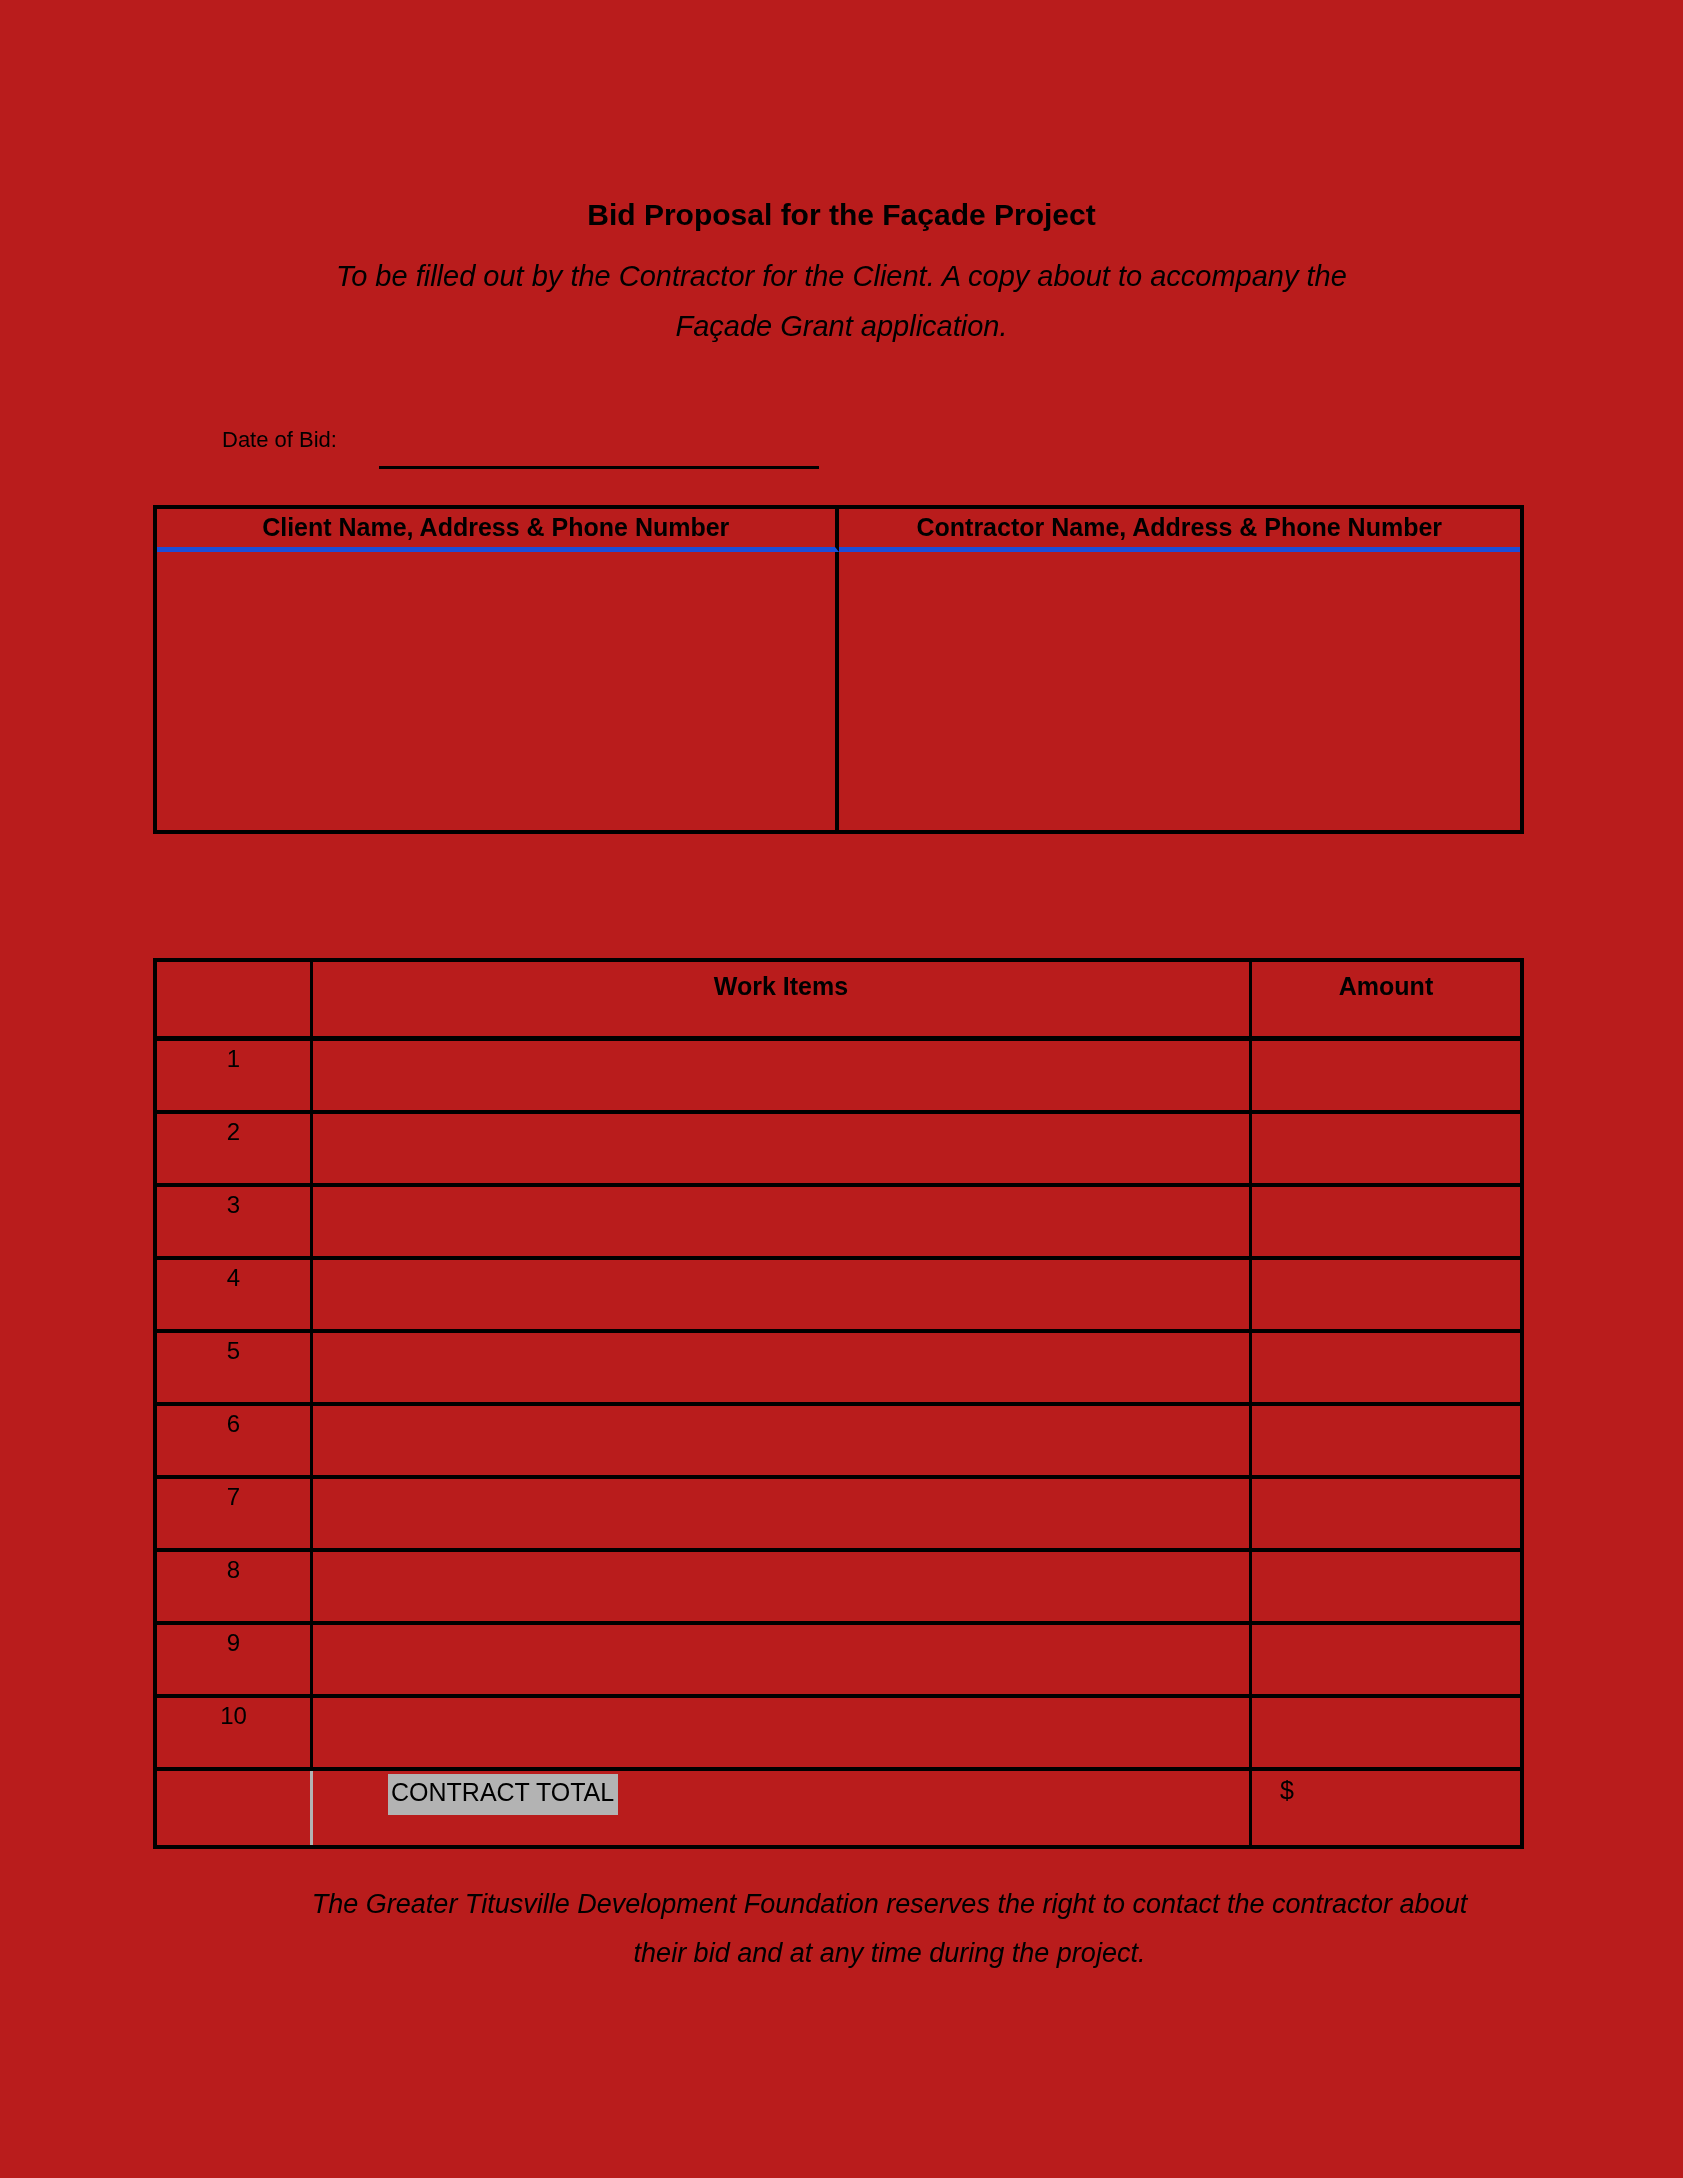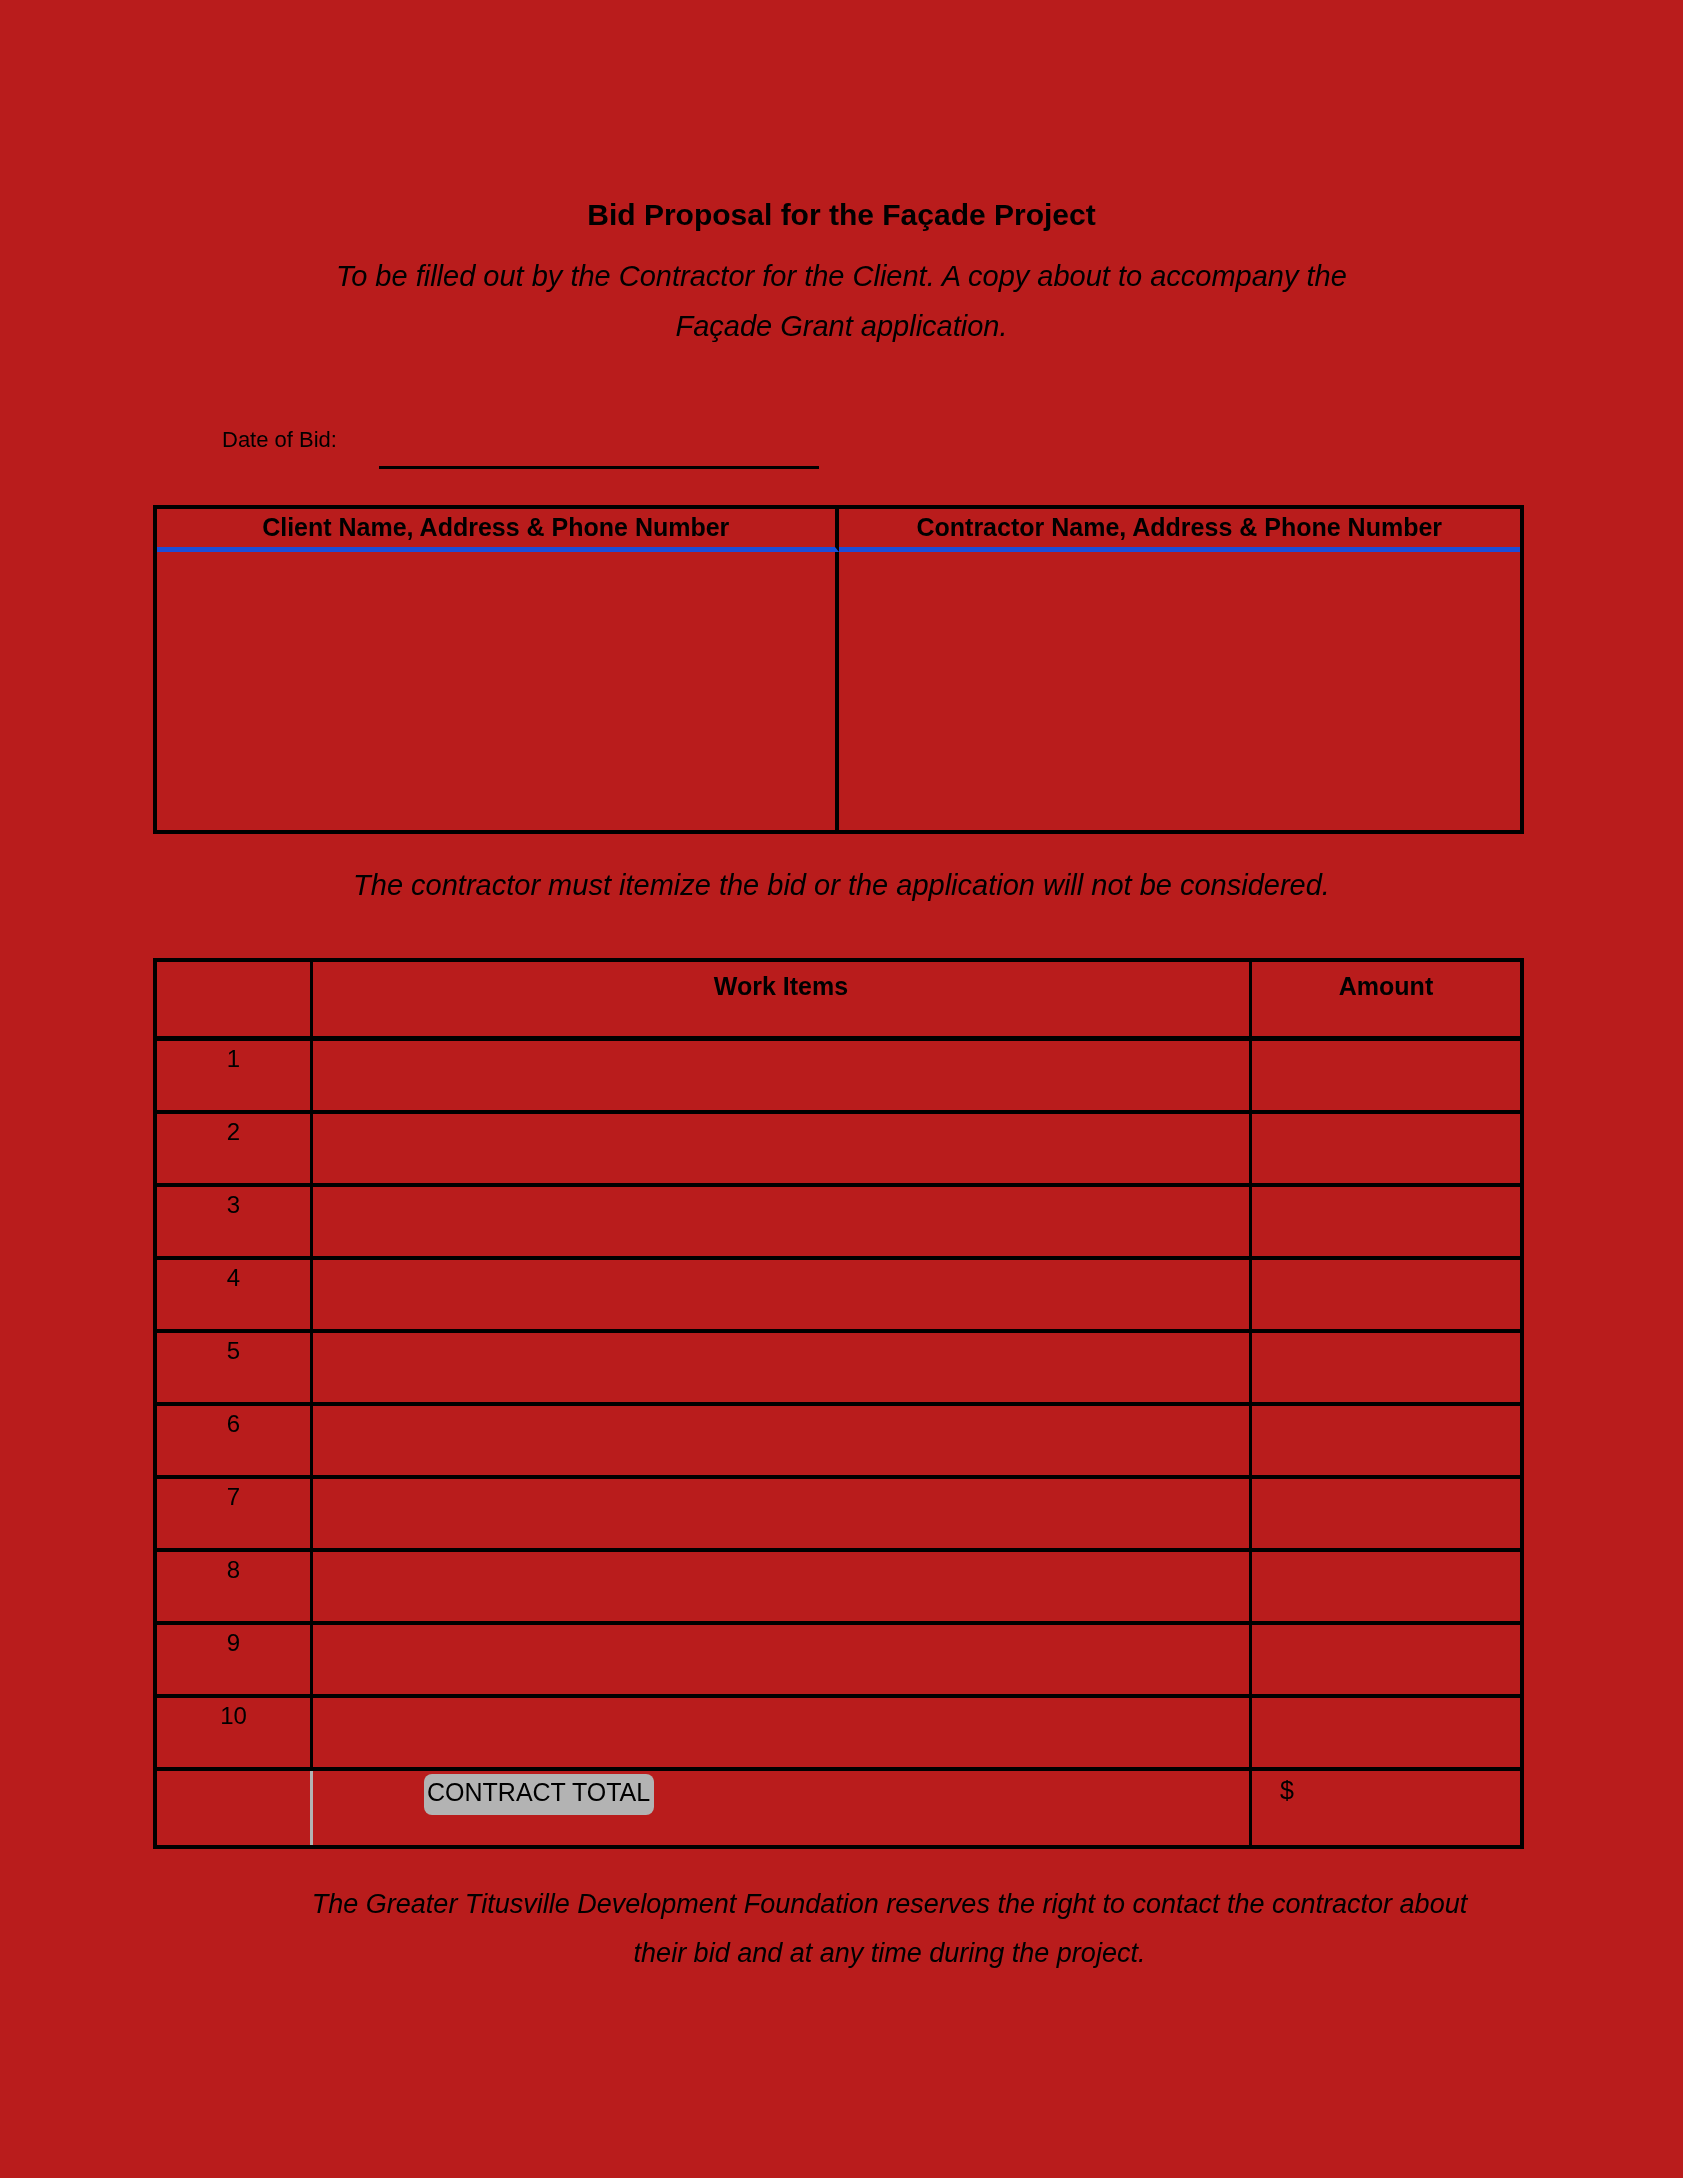--- a/index.html
+++ b/index.html
@@ -97,27 +97,26 @@
   .camt  { }
   .header .cwork, .header .camt {
     font-weight: bold;
     font-size: 25px;
     text-align: center;
     padding-top: 10px;
   }
   .total .cnum { border-right-color: #b3b3b3; }
   .total-label {
     display: inline-block;
-    margin-left: 111px;
+    margin-left: 75px;
     margin-top: 3px;
     background: #b3b3b3;
     font-size: 25px;
     line-height: 34px;
     padding: 1px 4px 6px 3px;
-    border-radius: 8px;
   }
   .total .camt {
     padding-left: 28px;
     padding-top: 5px;
     font-size: 25px;
   }
 
   
   .footer-note {
     position: absolute;
@@ -144,21 +143,20 @@
   <span class="date-label">Date of Bid:</span>
   <div class="date-line"></div>
 
   <div class="parties">
     <div class="hcell lcol">Client Name, Address &amp; Phone Number</div>
     <div class="hcell">Contractor Name, Address &amp; Phone Number</div>
     <div class="lcol"></div>
     <div></div>
   </div>
 
-  <div class="itemize-note">The contractor must itemize the bid or the application will not be considered.</div>
 
   <div class="work-table">
 
     <div class="wrow header">
       <div class="cnum"></div>
       <div class="cwork">Work Items</div>
       <div class="camt">Amount</div>
     </div>
 
     <div class="wrow">

